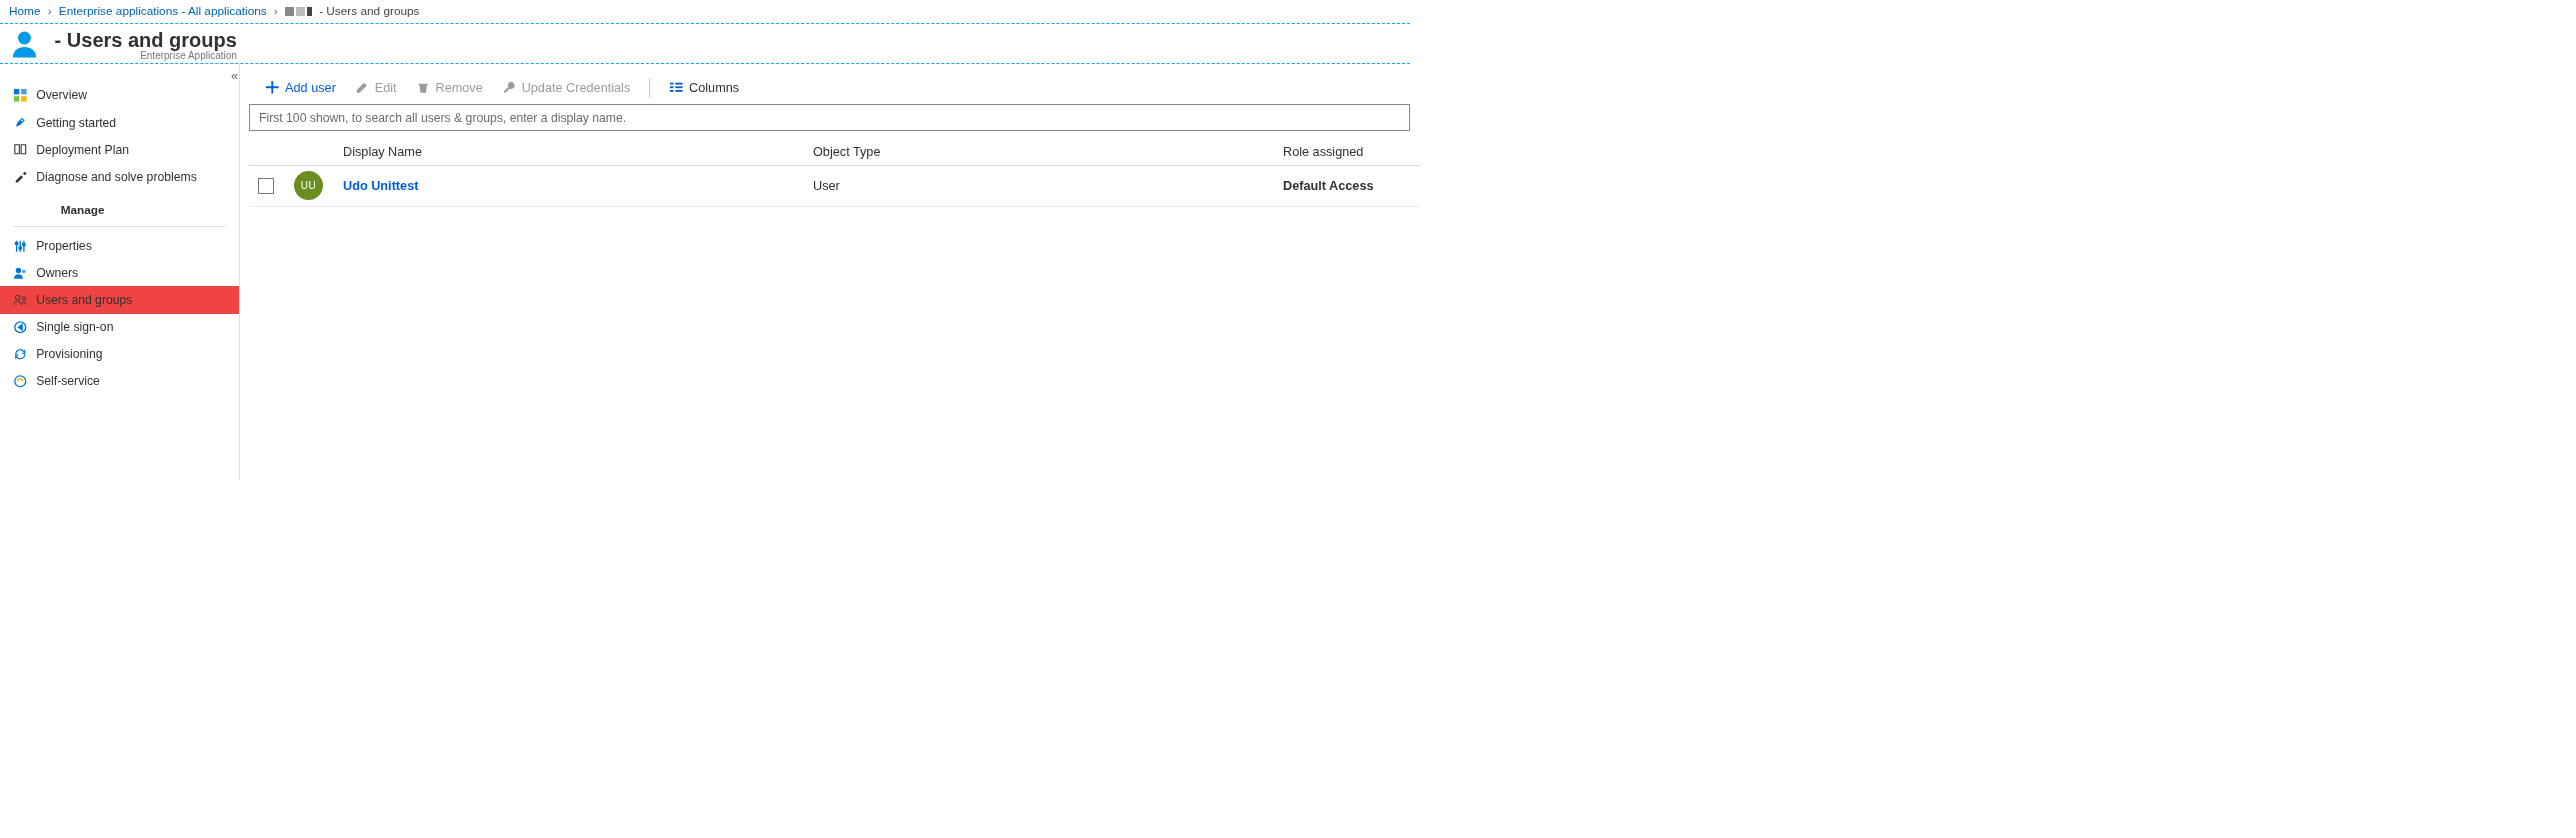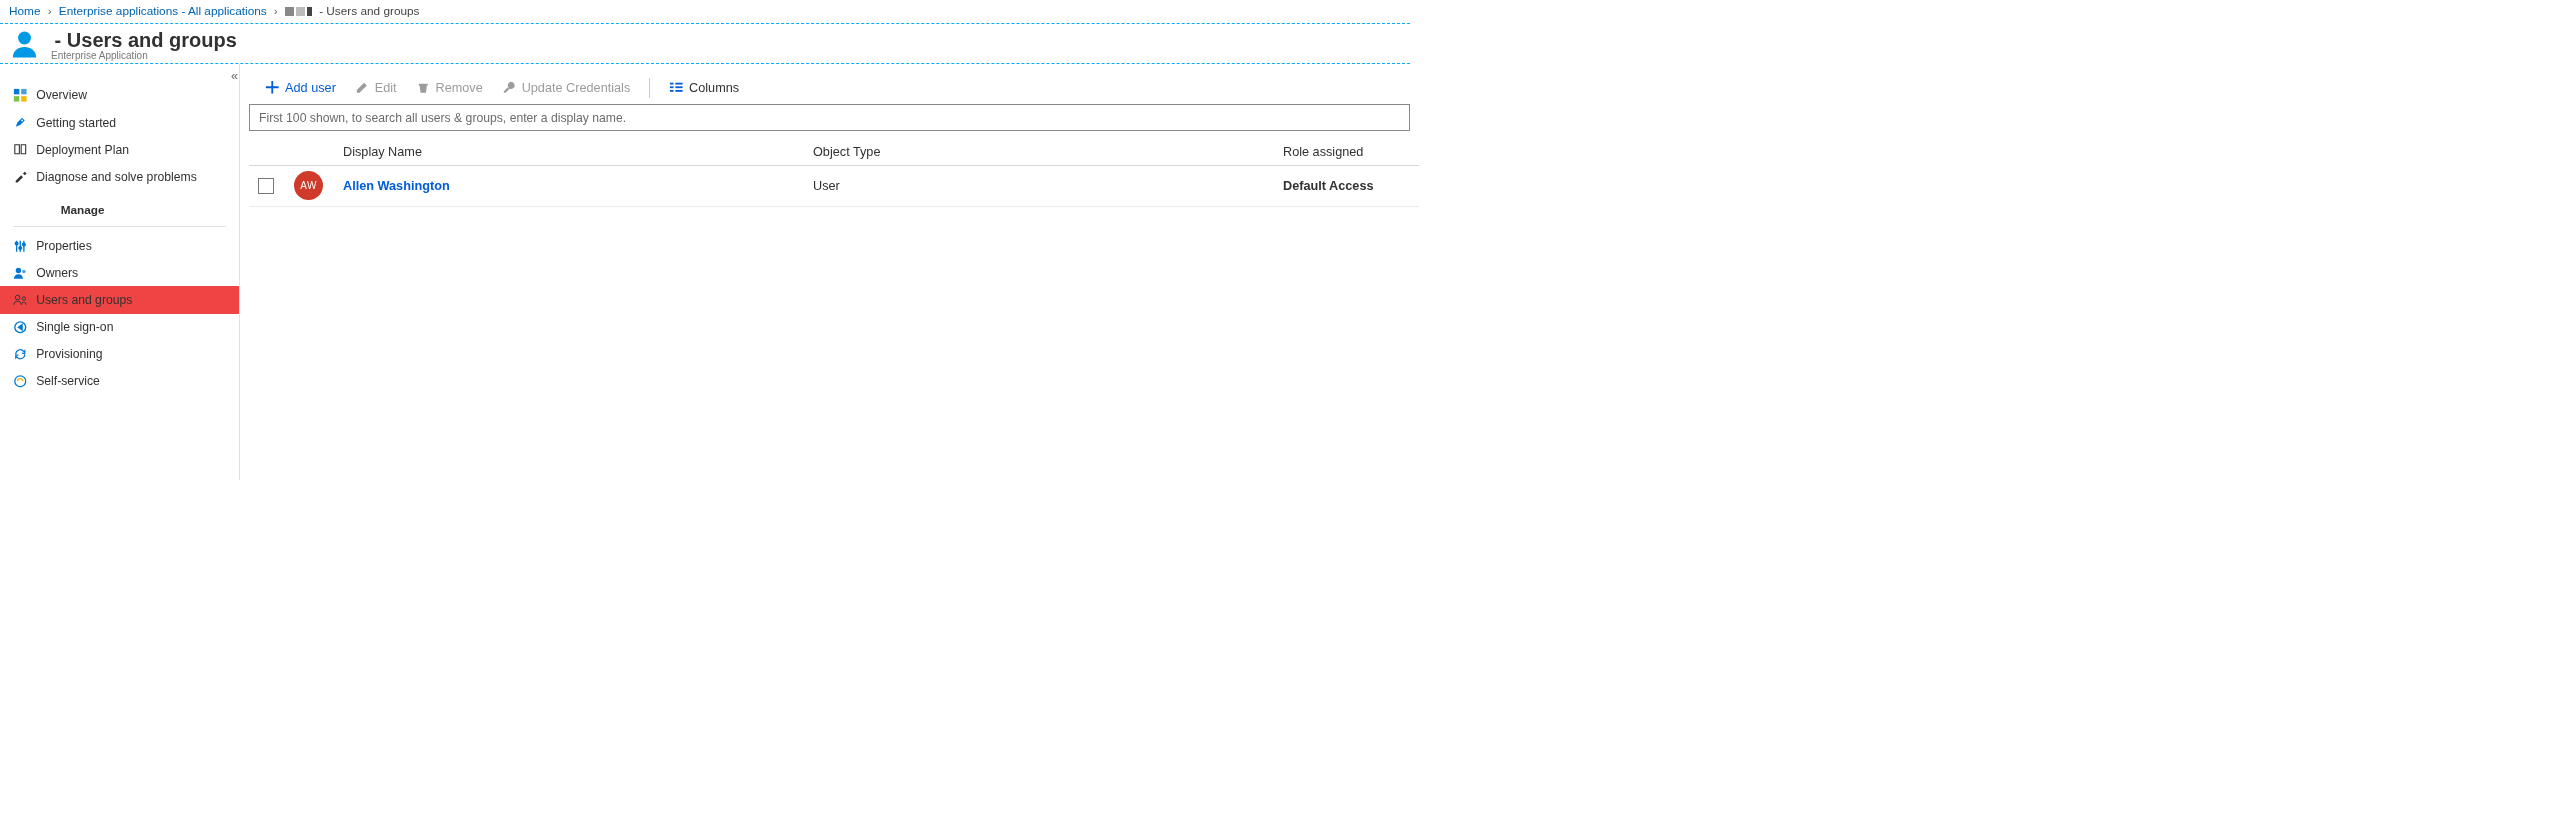--- a/index.html
+++ b/index.html
@@ -41,21 +41,21 @@
 }
 .title-row .hero-icon {
   width: 31px; height: 31px;
   display:flex; align-items:center; justify-content:center;
 }
 .title-row .hero-icon svg { width: 31px; height: 31px; fill:#0099e6;}
 .title-text { display:flex; flex-direction: column; }
 .title-text h1 {
   font-size: 20px; font-weight: 600; display:flex; align-items:center; gap:3.6px;
 }
-.title-text .sub { font-size: 10px; color: #777; margin-top:-1.8px; }
+.title-text .sub { font-size: 10px; color: #777; margin-top:-1.8px;text-align:right; }
 
 
 .body {
   display: flex; position: relative;
 }
 
 
 .sidebar {
   width: 240px; flex: 0 0 240px;
   border-right: 0.9px solid #e1e1e1;
@@ -346,23 +346,23 @@
             <th class="col-type">Object Type</th>
             <th class="col-role">Role assigned</th>
           </tr>
         </thead>
         <tbody id="table-body">
             <tr>
               <td class="check-cell">
                 <div class="check-box"></div>
               </td>
               <td class="avatar-cell">
-                <div class="avatar" style="background:#d03a2a">AW</div>
+                <div class="avatar" style="background:#6b8e23">UU</div>
               </td>
-              <td class="col-name"><span class="name-link">Allen Washington</span></td>
+              <td class="col-name"><span class="name-link">Udo Unittest</span></td>
               <td class="col-type">User</td>
               <td class="col-role"><b>Default Access</b></td>
             </tr>
           </tbody>
       </table>
 
     </div>
   </div>
 </div>
 

